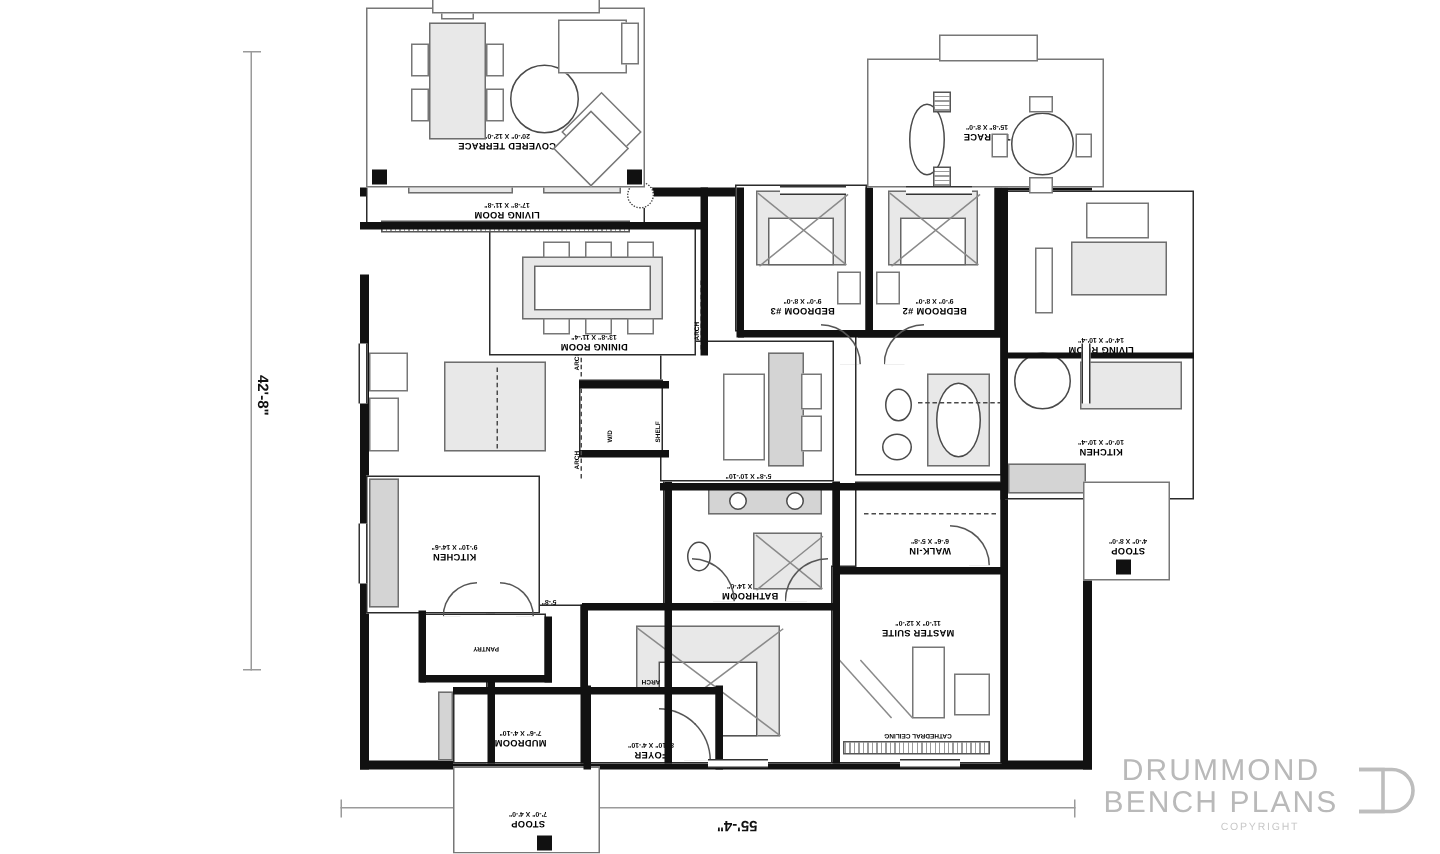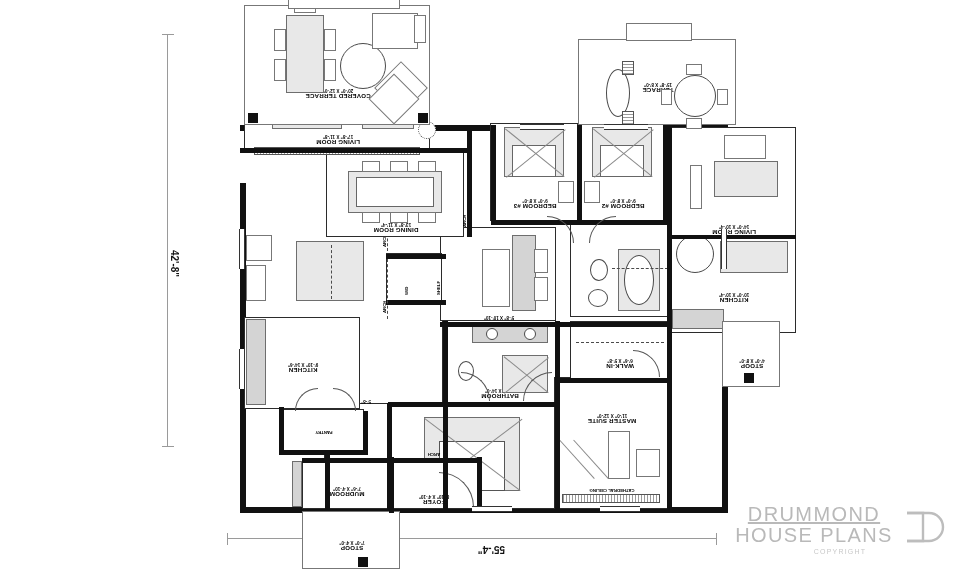--- a/index.html
+++ b/index.html
@@ -38,21 +38,21 @@
   .tiny{position:absolute;font-size:4.3px;font-weight:bold;white-space:nowrap;text-align:center;}
   .tinyv{position:absolute;font-size:4.3px;font-weight:bold;white-space:nowrap;
          transform-origin:0 0;}
 
   
   .dimline{position:absolute;background:#9a9a9a;}
   .dimtxt{position:absolute;font-size:10px;font-weight:bold;color:#111;white-space:nowrap;}
 
   
   #brand{position:absolute;right:14px;bottom:14px;width:212px;text-align:center;}
-  .bname{font-size:20px;letter-spacing:1.4px;color:#b9b9b9;font-weight:normal;line-height:1.08;text-decoration:underline;}
+  .bname{font-size:20px;letter-spacing:1.4px;color:#b9b9b9;font-weight:normal;line-height:1.08;}
   .bname2{font-size:20px;letter-spacing:1.4px;color:#b9b9b9;font-weight:normal;line-height:1.08;}
   .bcopy{font-size:7px;letter-spacing:1.2px;color:#c8c8c8;margin-top:1px;}
   .btitle{font-size:13.5px;color:#8f8f8f;margin-top:9px;letter-spacing:.3px;}
   #brandrow{display:flex;align-items:center;justify-content:center;gap:6px;}
   .blogo{width:46px;height:40px;}
 </style>
 </head>
 <body>
 
 <div id="stage">
@@ -350,21 +350,21 @@
     <div class="fill" style="left:233px;top:300px;width:4px;height:40px;border-left:1px solid #333;border-right:1px solid #333;"></div>
     <div class="fill" style="left:715px;top:180px;width:4px;height:40px;border-left:1px solid #333;border-right:1px solid #333;"></div>
     <div class="fill" style="left:715px;top:300px;width:4px;height:40px;border-left:1px solid #333;border-right:1px solid #333;"></div>
 
   </div>
 
   <div id="brand">
     <div id="brandrow">
       <div>
         <div class="bname">DRUMMOND</div>
-        <div class="bname2">HOUSE PLANS</div>
+        <div class="bname2">BENCH PLANS</div>
       </div>
       <svg class="blogo" viewBox="0 0 46 40">
         <path d="M8 8 H30 A14 14 0 0 1 30 36 H8" fill="none" stroke="#bdbdbd" stroke-width="2.4"></path>
         <path d="M8 8 H24 V36 H8" fill="none" stroke="#bdbdbd" stroke-width="2.4"></path>
       </svg>
     </div>
     <div class="bcopy">COPYRIGHT</div>
   </div>
 
 </div>

